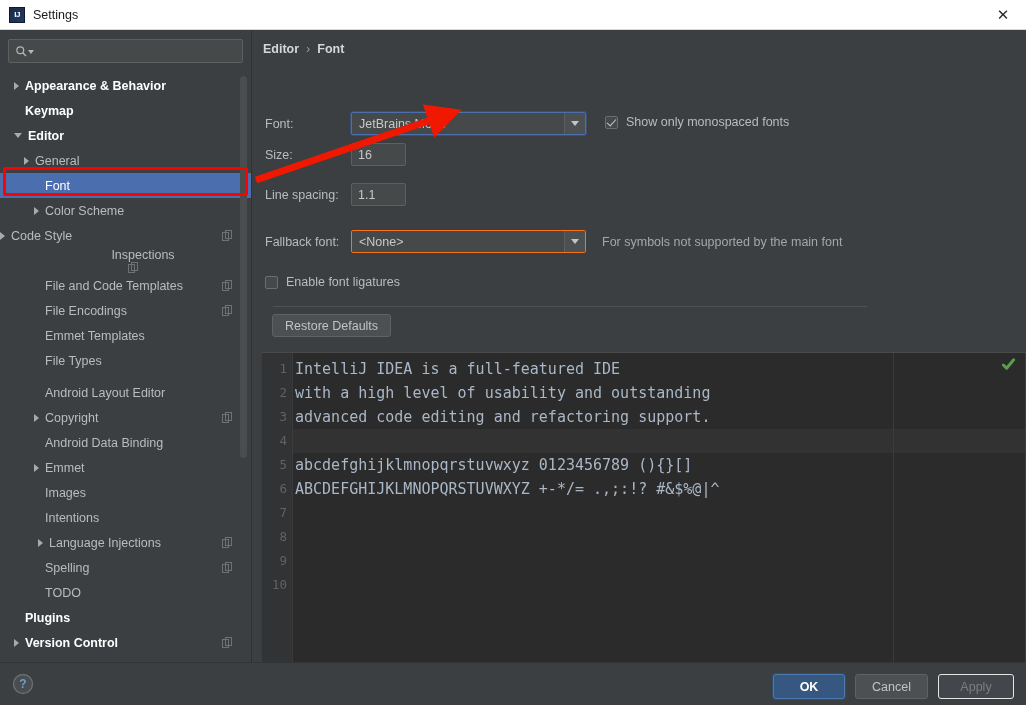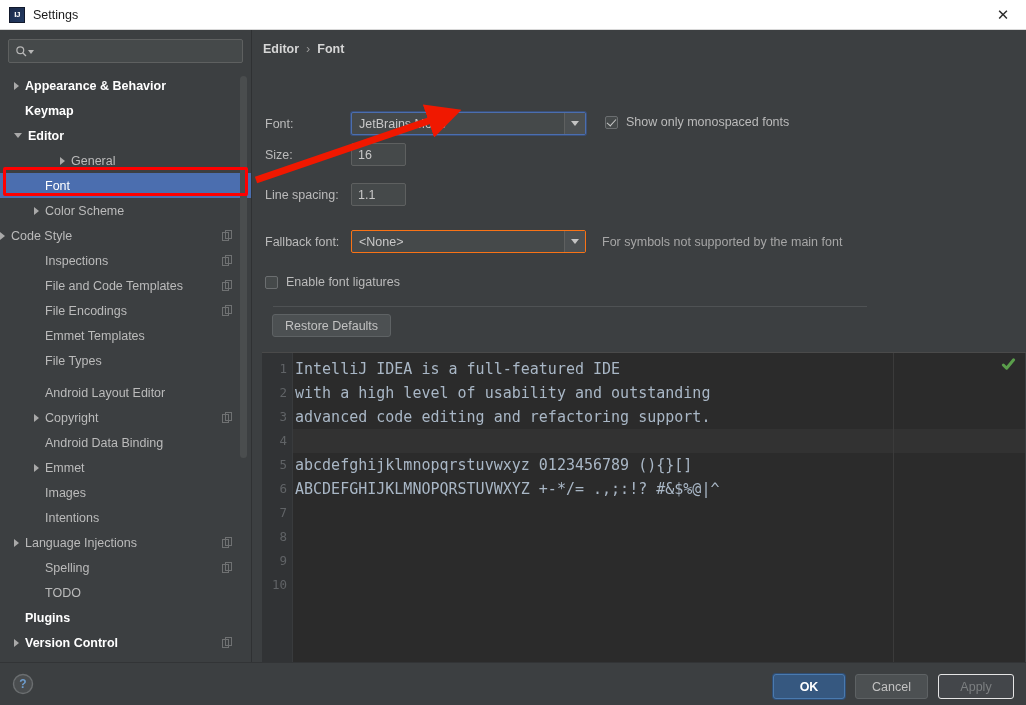--- a/index.html
+++ b/index.html
@@ -374,41 +374,41 @@
             <span class="tree-label">Appearance &amp; Behavior</span>
           </div>
           <div class="tree-item bold" style="padding-left: 14px;">
             <span class="tw none"></span>
             <span class="tree-label">Keymap</span>
           </div>
           <div class="tree-item bold" style="padding-left: 14px;">
             <span class="tw expanded"></span>
             <span class="tree-label">Editor</span>
           </div>
-          <div class="tree-item" style="padding-left: 24px; margin-left: 36px;">
+          <div class="tree-item" style="padding-left: 24px;">
             <span class="tw collapsed"></span>
             <span class="tree-label">General</span>
           </div>
           <div class="tree-item selected" style="padding-left: 34px;">
             <span class="tw none"></span>
             <span class="tree-label">Font</span>
           </div>
           <div class="tree-item" style="padding-left: 34px;">
             <span class="tw collapsed"></span>
             <span class="tree-label">Color Scheme</span>
           </div>
           <div class="tree-item" style="">
             <span class="tw collapsed"></span>
             <span class="tree-label">Code Style</span>
             <svg class="copy-icon" viewBox="0 0 10 11">
               <rect x="0.5" y="2.5" width="6" height="8" fill="none" stroke="#9a9a9a" stroke-width="1"></rect>
               <rect x="3.5" y="0.5" width="6" height="8" fill="none" stroke="#9a9a9a" stroke-width="1"></rect>
             </svg>
           </div>
-          <div class="tree-item" style="padding-left: 34px;">
+          <div class="tree-item" style="padding-left: 34px; flex-direction: column;">
             <span class="tw none"></span>
             <span class="tree-label">Inspections</span>
             <svg class="copy-icon" viewBox="0 0 10 11">
               <rect x="0.5" y="2.5" width="6" height="8" fill="none" stroke="#9a9a9a" stroke-width="1"></rect>
               <rect x="3.5" y="0.5" width="6" height="8" fill="none" stroke="#9a9a9a" stroke-width="1"></rect>
             </svg>
           </div>
           <div class="tree-item" style="padding-left: 34px;">
             <span class="tw none"></span>
             <span class="tree-label">File and Code Templates</span>
@@ -454,21 +454,21 @@
             <span class="tree-label">Emmet</span>
           </div>
           <div class="tree-item" style="padding-left: 34px;">
             <span class="tw none"></span>
             <span class="tree-label">Images</span>
           </div>
           <div class="tree-item" style="padding-left: 34px;">
             <span class="tw none"></span>
             <span class="tree-label">Intentions</span>
           </div>
-          <div class="tree-item" style="padding-left: 14px;">
+          <div class="tree-item" style="padding-left: 38px;">
             <span class="tw collapsed"></span>
             <span class="tree-label">Language Injections</span>
             <svg class="copy-icon" viewBox="0 0 10 11">
               <rect x="0.5" y="2.5" width="6" height="8" fill="none" stroke="#9a9a9a" stroke-width="1"></rect>
               <rect x="3.5" y="0.5" width="6" height="8" fill="none" stroke="#9a9a9a" stroke-width="1"></rect>
             </svg>
           </div>
           <div class="tree-item" style="padding-left: 34px;">
             <span class="tw none"></span>
             <span class="tree-label">Spelling</span>

